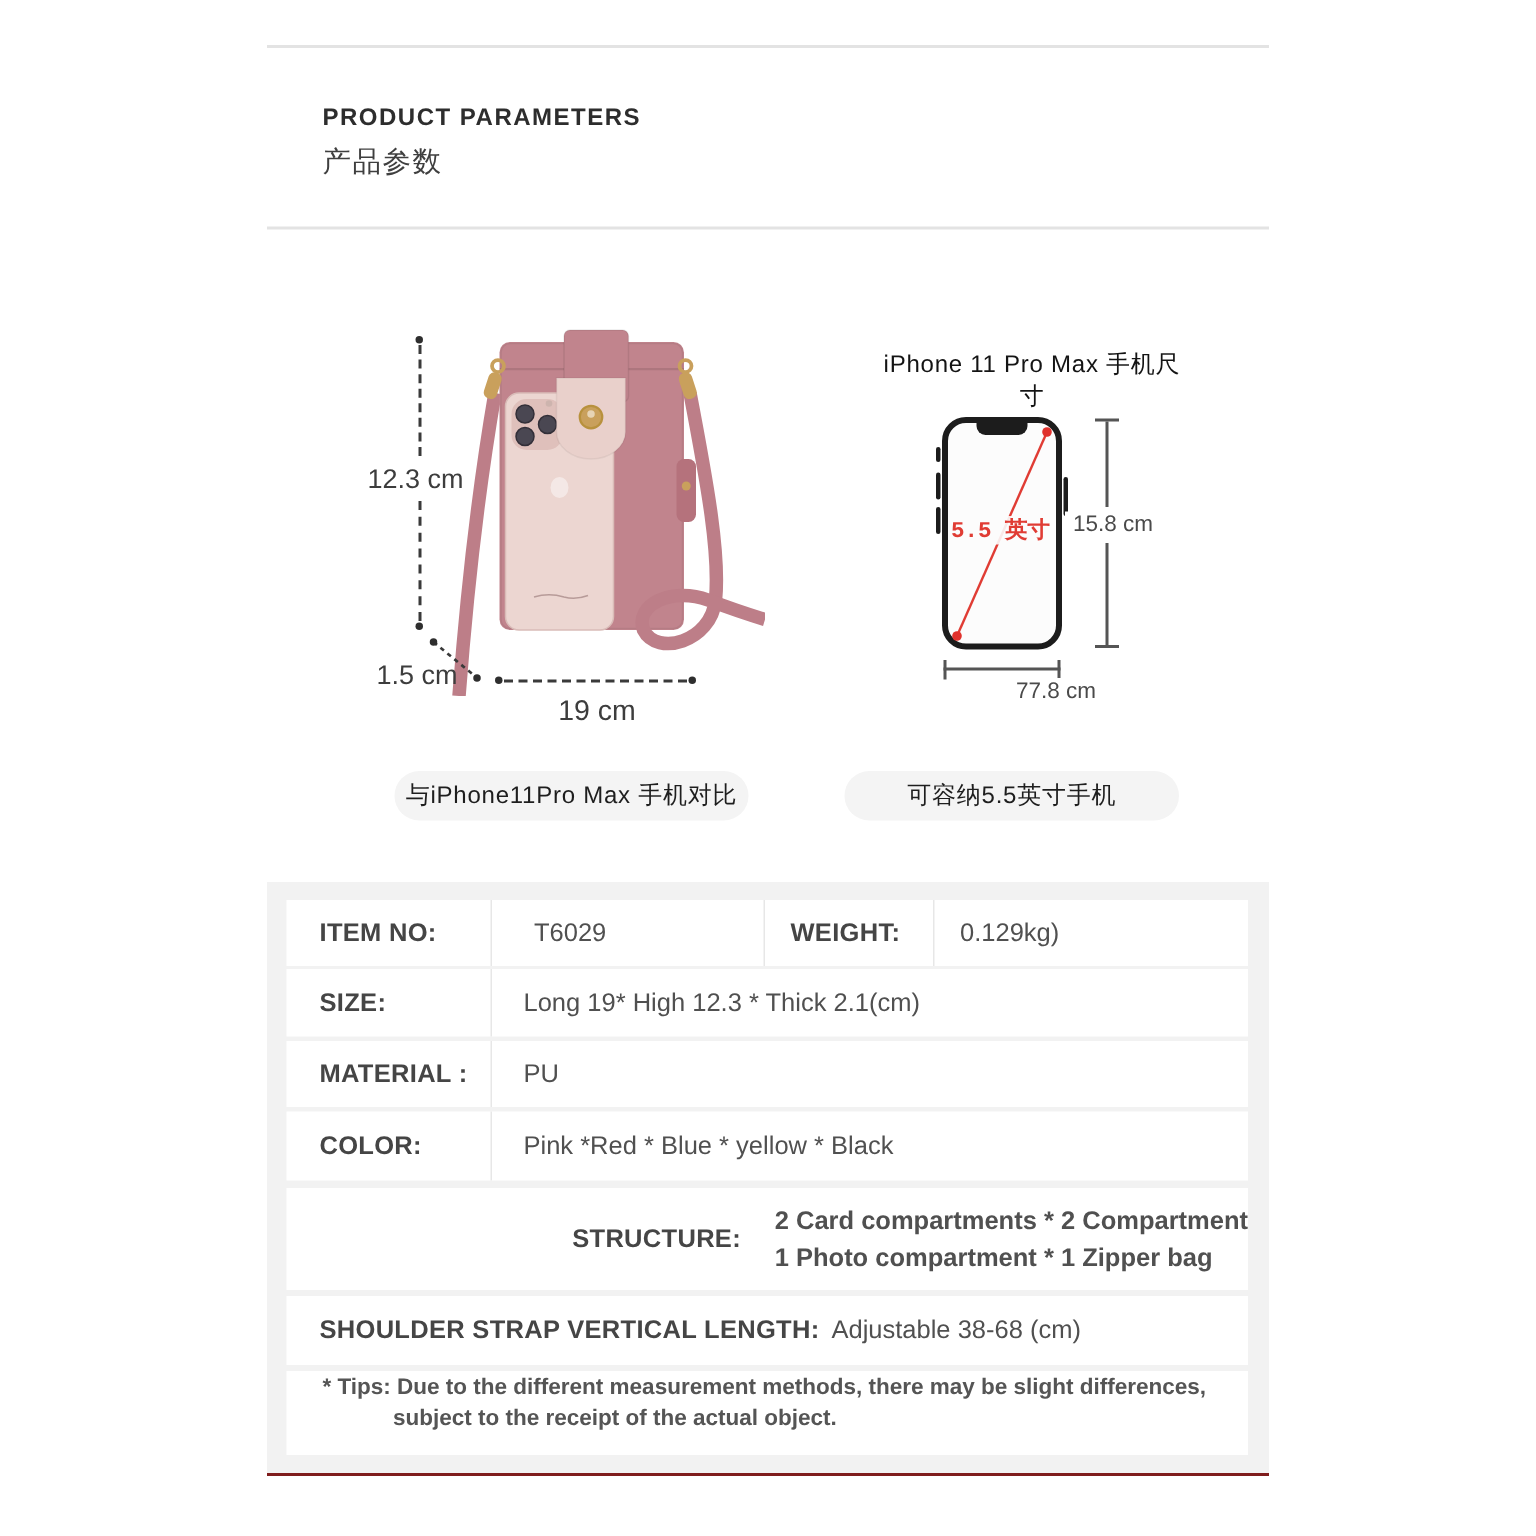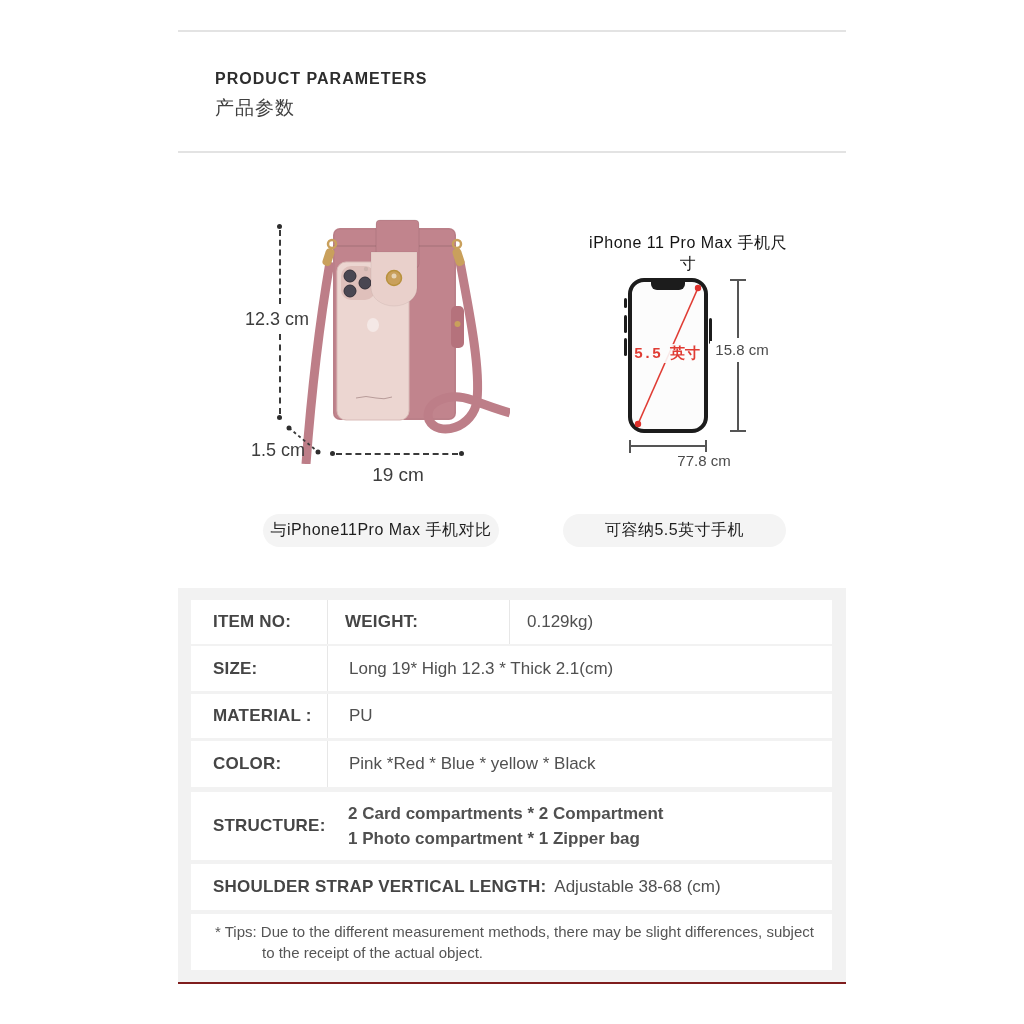--- a/index.html
+++ b/index.html
@@ -43,23 +43,23 @@
     background:var(--panel-gray,#f2f2f2);box-sizing:border-box;
     padding:12px 13px 13px 13px;border-bottom:2px solid #7f1d1d;}
   .row{background:#ffffff;width:641px;box-sizing:border-box;font-size:17px;color:#505050;}
   .lbl{font-weight:bold;color:#454545;letter-spacing:0.2px;}
   .cell{display:flex;align-items:center;height:100%;box-sizing:border-box;}
   .divr{border-right:1px solid #e7e7e7;}
   .r1{height:44px;margin-bottom:2px;display:grid;grid-template-columns:137px 182px 113px 1fr;}
   .r2{height:45px;margin-bottom:3px;display:grid;grid-template-columns:137px 1fr;}
   .r3{height:44px;margin-bottom:3px;display:grid;grid-template-columns:137px 1fr;}
   .r4{height:46px;margin-bottom:5px;display:grid;grid-template-columns:137px 1fr;}
-  .r5{height:68px;margin-bottom:4px;display:flex;align-items:center;padding-left:22px;}
+  .r5{height:68px;margin-bottom:4px;display:flex;align-items:center;padding-left:22px;justify-content:flex-end;}
   .r6{height:46px;margin-bottom:4px;display:flex;align-items:center;padding-left:22px;}
-  .r7{height:56px;display:flex;align-items:center;padding:0 16px 0 24px;}
+  .r7{height:56px;display:flex;padding:0 16px 0 24px;font-weight:bold;}
   .struct-lines{line-height:25px;font-weight:bold;}
   .tips-text{font-size:15px;color:#555;line-height:21px;padding-left:47px;text-indent:-47px;}
 </style>
 </head>
 <body>
 
 <div class="hline" style="top:30px"></div>
 <div class="page-title">PRODUCT PARAMETERS</div>
 <div class="page-subtitle">产品参数</div>
 <div class="hline" style="top:151px"></div>
@@ -143,20 +143,21 @@
 <div class="mline" style="left:629px;top:445px;width:78px;height:2px"></div>
 <div class="mlabel" style="left:662px;top:452px;width:84px">77.8 cm</div>
 
 <div class="pill" style="left:263px;width:236px">与iPhone11Pro Max 手机对比</div>
 <div class="pill" style="left:563px;width:223px">可容纳5.5英寸手机</div>
 
 <div class="panel">
 
   <div class="row r1">
     <div class="cell divr lbl" style="padding-left:22px">ITEM NO:</div>
+    <div class="cell divr" style="padding-left:28px">T6029</div>
     <div class="cell divr lbl" style="padding-left:17px">WEIGHT:</div>
     <div class="cell" style="padding-left:17px">0.129kg)</div>
   </div>
 
   <div class="row r2">
     <div class="cell divr lbl" style="padding-left:22px">SIZE:</div>
     <div class="cell" style="padding-left:21px">Long 19* High 12.3 * Thick 2.1(cm)</div>
   </div>
 
   <div class="row r3">

